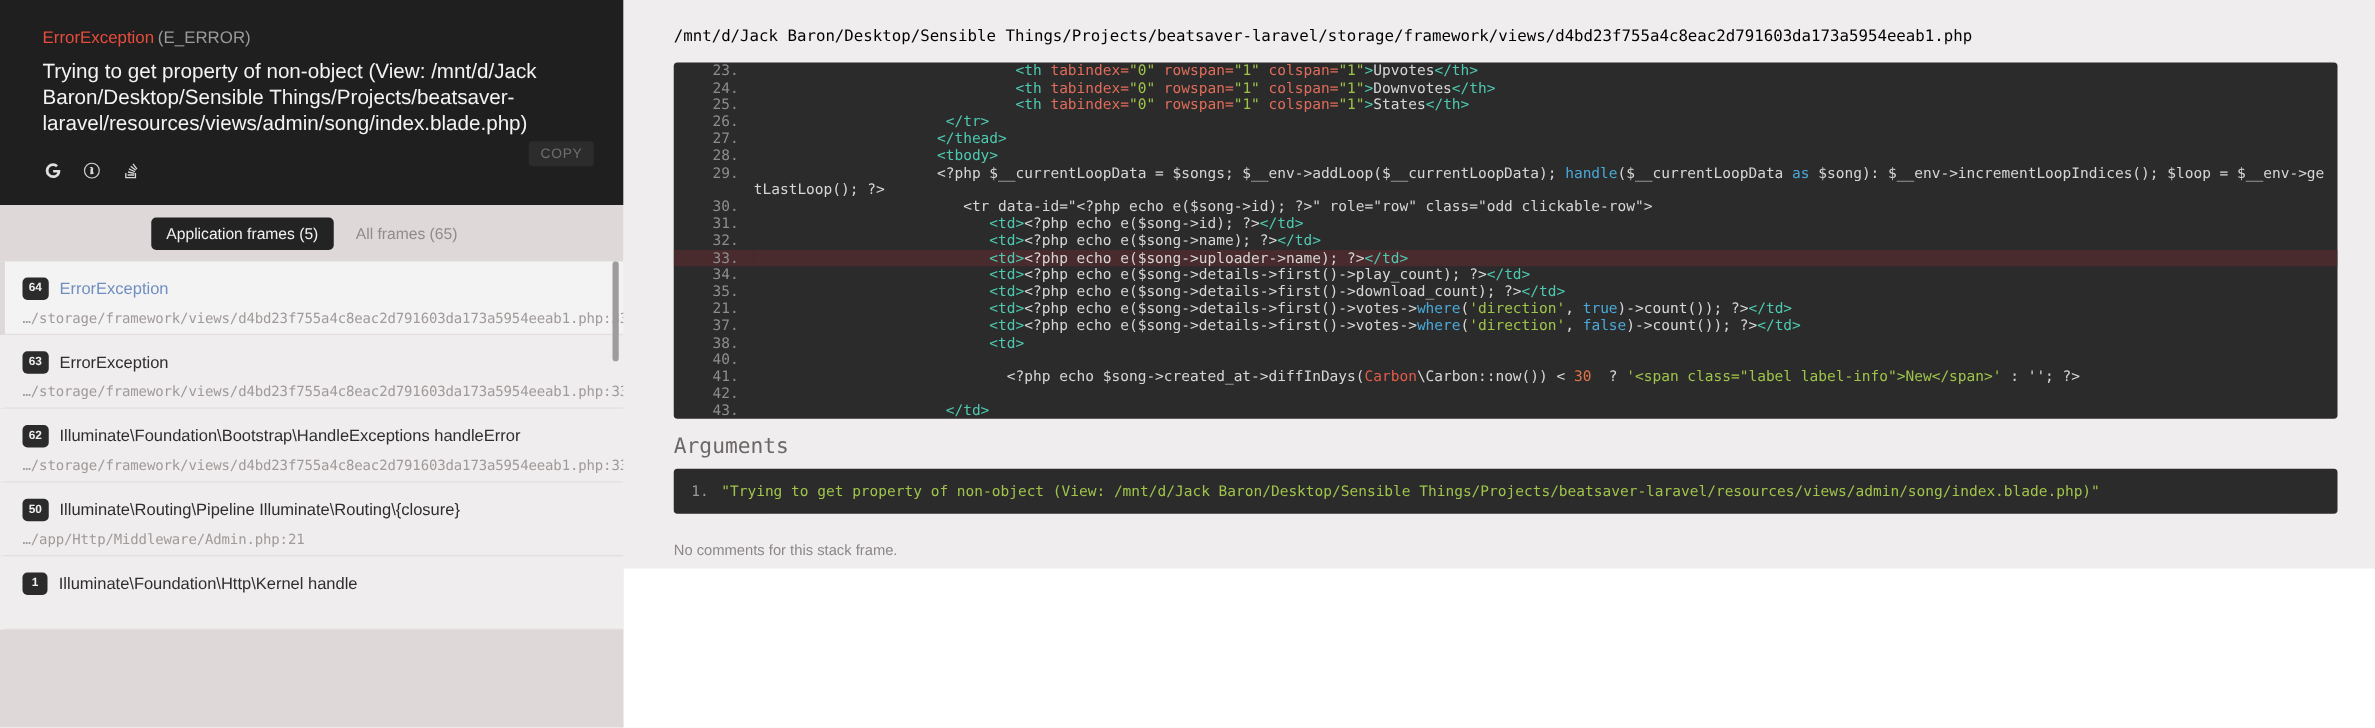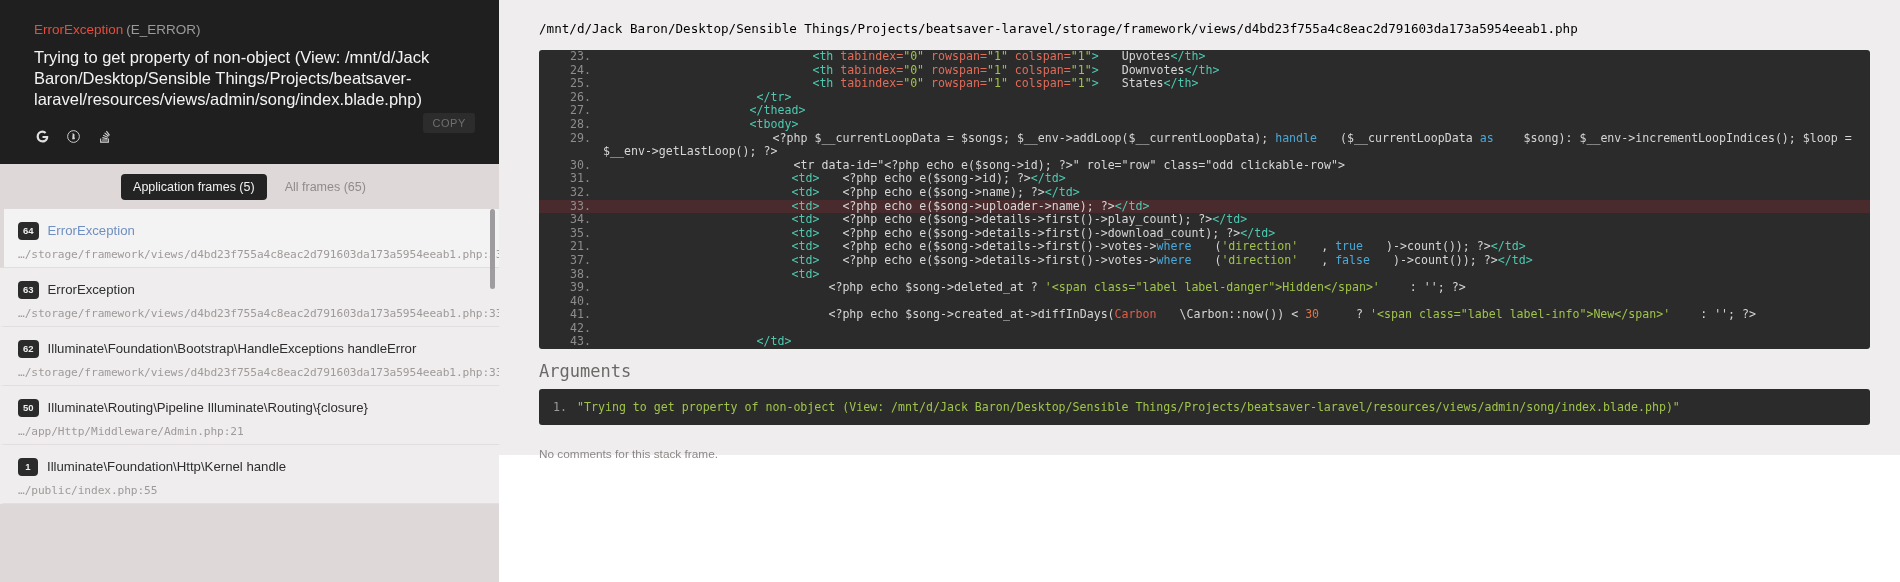--- a/index.html
+++ b/index.html
@@ -63,21 +63,21 @@
   .code-row.hl{background:#4a2b2d;}
   .ln{width:52px;color:#8d8d8d;text-align:right;padding:0 12px 0 0 !important;user-select:none;white-space:nowrap;}
   .cl{color:#d6d6d6;white-space:pre-wrap;word-break:break-all;padding-right:8px !important;}
   .t-tag{color:#4ec9b0;}
   .t-attr{color:#e06c5a;}
   .t-str{color:#9fc44a;}
   .t-kw{color:#4aa9d8;}
   .t-cls{color:#e05c4a;}
   .t-num{color:#e0734a;}
   .t-bool{color:#4aa9d8;}
-  .t-def{color:#d6d6d6;margin-left:23px;}
+  .t-def{color:#d6d6d6;}
 
   .args-head{
     font-family:"DejaVu Sans Mono","Liberation Mono",monospace;
     font-size:17px;color:#6c6868;padding:12px 0 0 40px;
   }
   .args-list{margin:8px 30px 0 40px;background:#2b2b2b;border-radius:3px;padding:10px 14px;}
   .arg-item{
     font-family:"DejaVu Sans Mono","Liberation Mono",monospace;
     font-size:11.6px;color:#9a9a9a;display:flex;gap:10px;line-height:16px;
   }
@@ -161,21 +161,20 @@
           <span class="frame-idx">50</span>
           <span class="frame-name">Illuminate\Routing\Pipeline Illuminate\Routing\{closure}</span>
         </div>
         <div class="frame-path">…/app/Http/Middleware/Admin.php:21</div>
       </div>
       <div class="frame">
         <div class="frame-top">
           <span class="frame-idx">1</span>
           <span class="frame-name">Illuminate\Foundation\Http\Kernel handle</span>
         </div>
-        <div class="frame-path">…/public/index.php:55</div>
       </div>
       <div class="left-scrollbar"></div>
     </div>
   </div>
 
   <div class="mid-strip"></div>
   <div class="mid-dot"></div>
 
   <div class="right">
     <div class="right-inner">
@@ -240,24 +239,20 @@
                 <td class="ln">21.</td>
                 <td class="cl">                           <span class="t-tag">&lt;td&gt;</span><span class="t-def">&lt;?php echo e($song-&gt;details-&gt;first()-&gt;votes-&gt;</span><span class="t-kw">where</span><span class="t-def">(</span><span class="t-str">'direction'</span><span class="t-def">, </span><span class="t-bool">true</span><span class="t-def">)-&gt;count()); ?&gt;</span><span class="t-tag">&lt;/td&gt;</span></td>
               </tr>
               <tr class="code-row">
                 <td class="ln">37.</td>
                 <td class="cl">                           <span class="t-tag">&lt;td&gt;</span><span class="t-def">&lt;?php echo e($song-&gt;details-&gt;first()-&gt;votes-&gt;</span><span class="t-kw">where</span><span class="t-def">(</span><span class="t-str">'direction'</span><span class="t-def">, </span><span class="t-bool">false</span><span class="t-def">)-&gt;count()); ?&gt;</span><span class="t-tag">&lt;/td&gt;</span></td>
               </tr>
               <tr class="code-row">
                 <td class="ln">38.</td>
                 <td class="cl">                           <span class="t-tag">&lt;td&gt;</span></td>
-              </tr>
-              <tr class="code-row">
-                <td class="ln">39.</td>
-                <td class="cl">                             <span class="t-def">&lt;?php echo $song-&gt;deleted_at ? </span><span class="t-str">'&lt;span class="label label-danger"&gt;Hidden&lt;/span&gt;'</span><span class="t-def"> : ''; ?&gt;</span></td>
               </tr>
               <tr class="code-row">
                 <td class="ln">40.</td>
                 <td class="cl"><span class="t-def"></span></td>
               </tr>
               <tr class="code-row">
                 <td class="ln">41.</td>
                 <td class="cl">                             <span class="t-def">&lt;?php echo $song-&gt;created_at-&gt;diffInDays(</span><span class="t-cls">Carbon</span><span class="t-def">\Carbon::now()) &lt; </span><span class="t-num">30</span><span class="t-def">  ? </span><span class="t-str">'&lt;span class="label label-info"&gt;New&lt;/span&gt;'</span><span class="t-def"> : ''; ?&gt;</span></td>
               </tr>
               <tr class="code-row">

